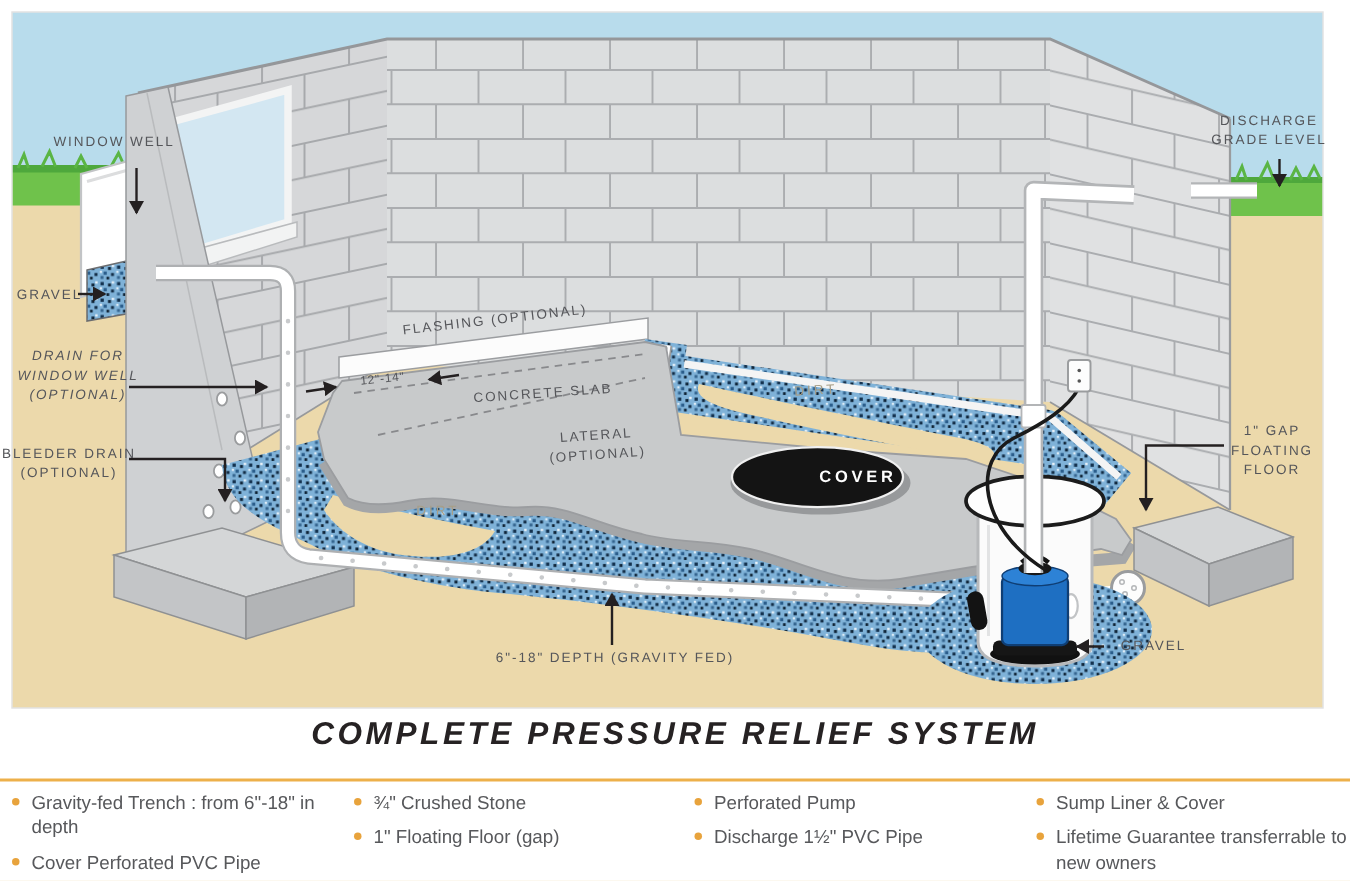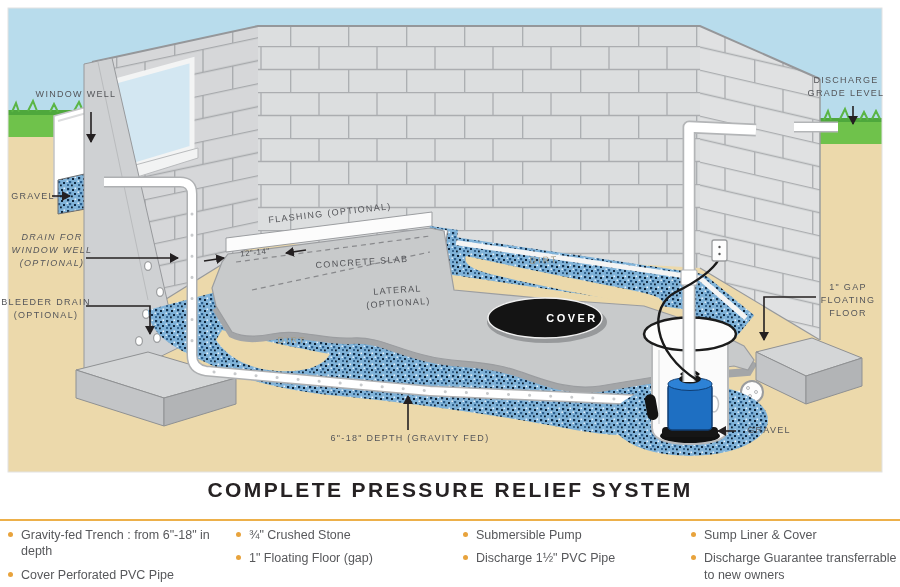--- a/index.html
+++ b/index.html
@@ -7,21 +7,21 @@
         font-family:"Liberation Sans","DejaVu Sans",sans-serif;}
   .diagram{position:relative;width:900px;height:473px;}
   .diagram svg{position:absolute;left:0;top:0;}
   .lbl{position:absolute;font-size:9px;letter-spacing:1.3px;color:#55565a;
        white-space:pre-line;line-height:1.45;text-align:center;font-weight:400;}
   .lbl.left{text-align:center;}
   .lbl.dirt{color:#a79e87;letter-spacing:2px;}
   .lbl.dim{font-size:8px;letter-spacing:.5px;}
   .lbl.cover{color:#ffffff;font-weight:700;font-size:11px;letter-spacing:2.5px;}
   .titlebar{position:absolute;left:0;top:478px;width:900px;text-align:center;}
-  .titlebar h1{margin:0;font-size:21px;font-weight:800;letter-spacing:2.4px;color:#262223;}
+  .titlebar h1{margin:0;font-size:21px;font-weight:800;letter-spacing:2.4px;color:#262223;font-style:italic;}
   .goldrule{position:absolute;left:0;top:519px;width:900px;height:2px;background:#edib4a;background:#edb04a;}
   .features{position:absolute;left:0;top:527px;width:900px;display:grid;
             grid-template-columns:228px 227px 228px 217px;padding:0 0 0 8px;box-sizing:border-box;}
   .fcol{padding-right:10px;}
   .fitem{display:flex;align-items:flex-start;margin-bottom:7px;}
   .dot{flex:0 0 auto;width:5px;height:5px;border-radius:50%;background:#e8a33c;margin:5px 8px 0 0;}
   .ftext{font-size:12.5px;color:#57585b;line-height:1.3;max-width:196px;}
 </style>
 </head>
 <body>
@@ -263,31 +263,31 @@
         <span class="ftext">¾" Crushed Stone</span>
       </div>
       <div class="fitem">
         <span class="dot"></span>
         <span class="ftext">1" Floating Floor (gap)</span>
       </div>
     </div>
     <div class="fcol">
       <div class="fitem">
         <span class="dot"></span>
-        <span class="ftext">Submersible Pump</span>
+        <span class="ftext">Perforated Pump</span>
       </div>
       <div class="fitem">
         <span class="dot"></span>
         <span class="ftext">Discharge 1½" PVC Pipe</span>
       </div>
     </div>
     <div class="fcol">
       <div class="fitem">
         <span class="dot"></span>
         <span class="ftext">Sump Liner &amp; Cover</span>
       </div>
       <div class="fitem">
         <span class="dot"></span>
-        <span class="ftext">Discharge Guarantee transferrable to new owners</span>
+        <span class="ftext">Lifetime Guarantee transferrable to new owners</span>
       </div>
     </div>
   </div>
 </div>
 
 </body></html>

